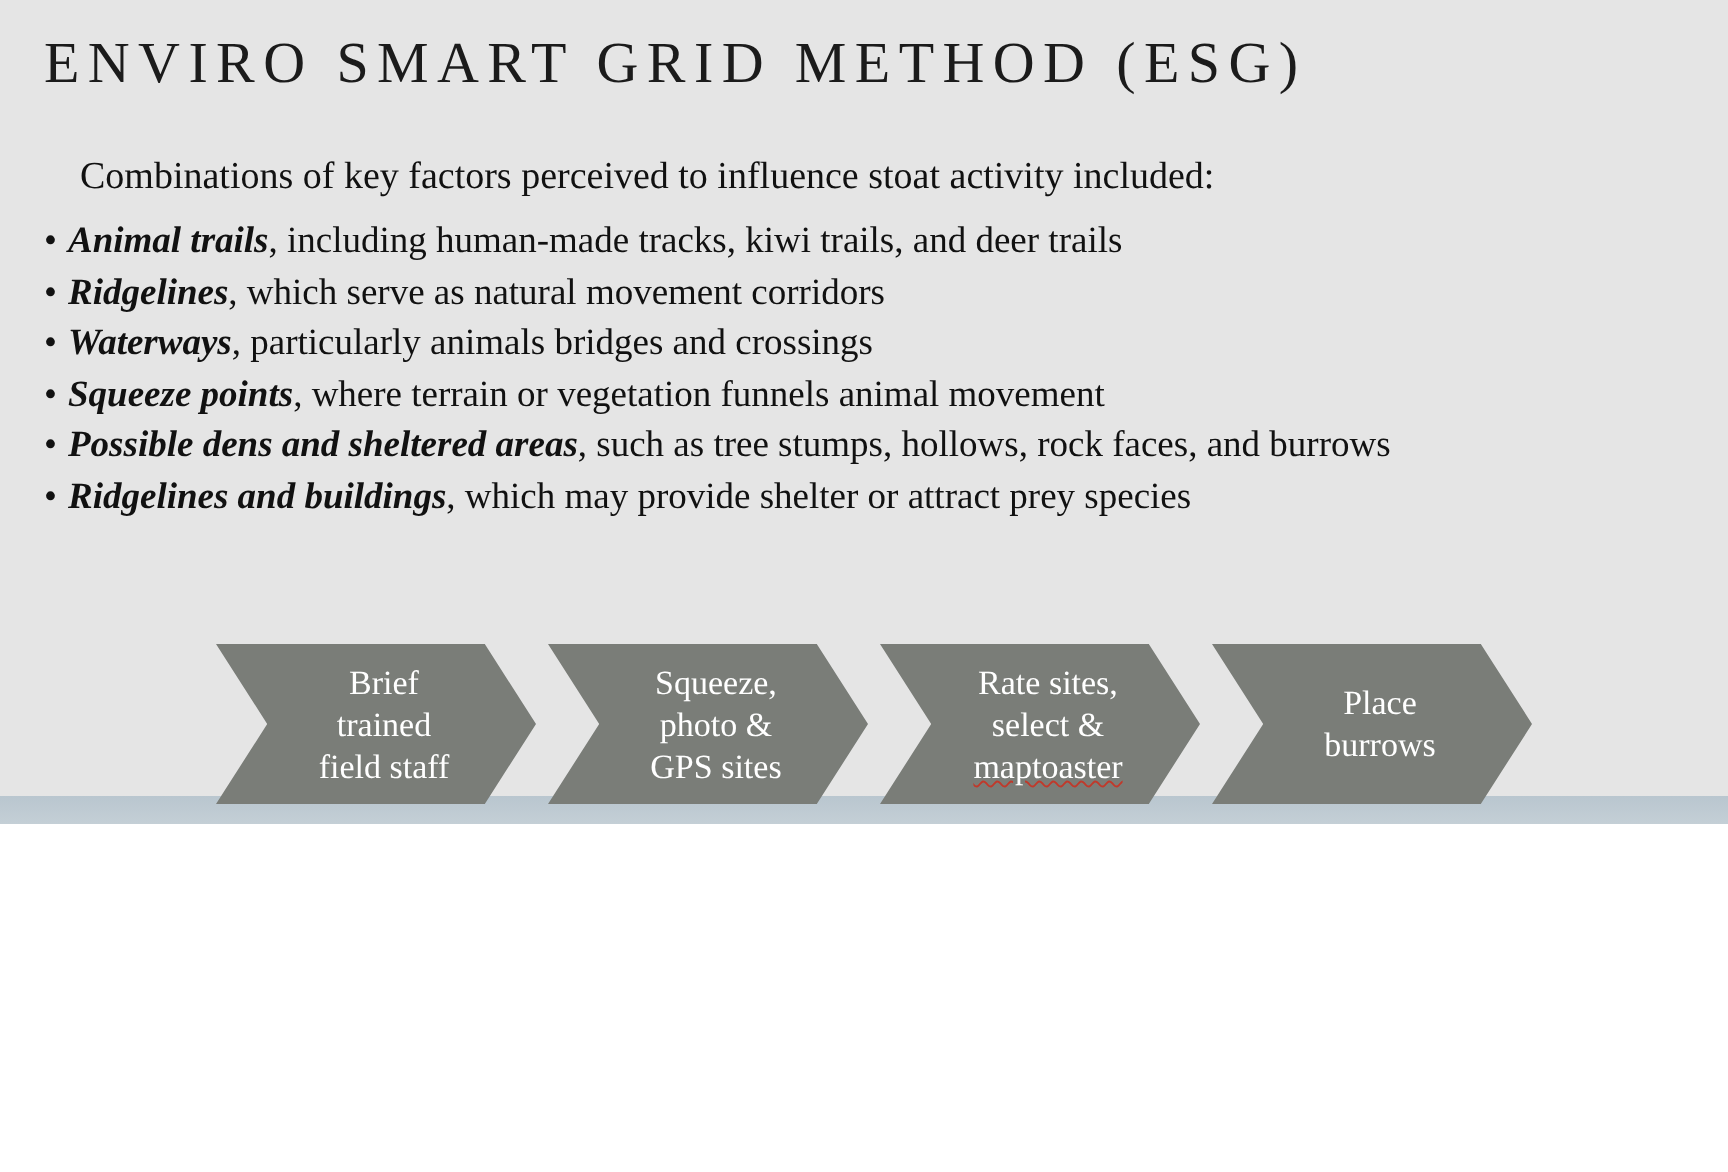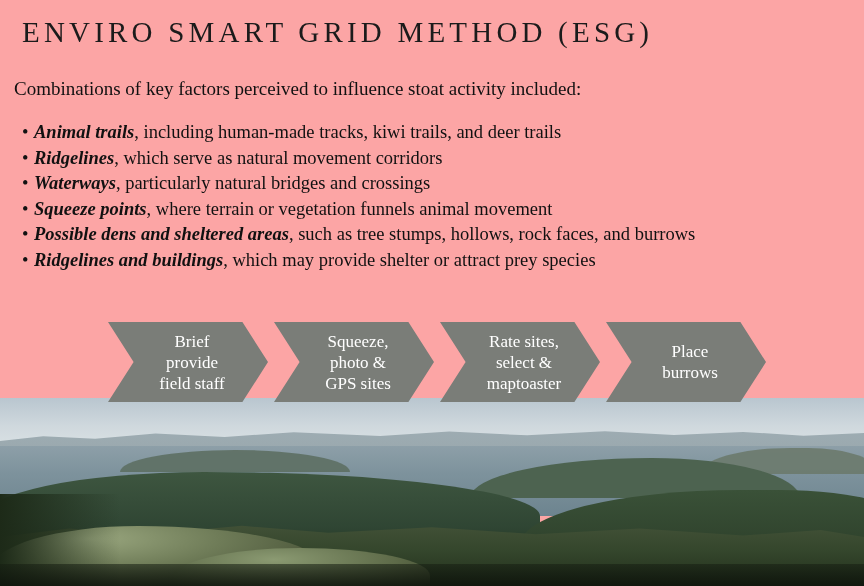--- a/index.html
+++ b/index.html
@@ -11,52 +11,52 @@
     height: 586px;
     background: #ffffff;
     font-family: "Liberation Serif", serif;
     overflow: hidden;
     position: relative;
   }
 
   #slide {
     position: relative;
     width: 864px;
-    height: 586px;
+    height: 412px;
     overflow: hidden;
-    background: #fca5a5;
+    background: #e5e5e5;
   }
 
   
   #title {
     position: absolute;
     left: 22px;
     top: 16px;
     font-family: "Liberation Serif", serif;
     font-size: 29px;
     letter-spacing: 4.2px;
     color: #1b1b1b;
     white-space: nowrap;
   }
 
   
   #intro {
     position: absolute;
-    left: 14px;
+    left: 40px;
     top: 78px;
     font-size: 19px;
     color: #111111;
     white-space: nowrap;
   }
 
   
   #bullets {
     position: absolute;
     left: 22px;
-    top: 120px;
+    top: 109px;
     width: 820px;
   }
   .bullet {
     font-size: 18.5px;
     line-height: 25.5px;
     color: #111111;
     white-space: nowrap;
   }
   .bullet .dot {
     display: inline-block;
@@ -94,20 +94,21 @@
     box-sizing: border-box;
     padding: 0 6px 0 14px;
   }
   .chev:first-child {
     clip-path: polygon(0% 0%, 84% 0%, 100% 50%, 84% 100%, 0% 100%, 16% 50%);
   }
   .chev .lbl {
     display: block;
   }
   .chev .spell {
+    text-decoration: underline;
     text-decoration-color: #c0392b;
     text-decoration-style: wavy;
     text-decoration-thickness: 1px;
     text-align: center;
   }
 
   
   #photo {
     position: absolute;
     left: 0;
@@ -221,38 +222,38 @@
   <div id="intro">Combinations of key factors perceived to influence stoat activity included:</div>
 
   <div id="bullets">
     <div class="bullet">
       <span class="dot">•</span><span class="lead">Animal trails</span><span>, including human-made tracks, kiwi trails, and deer trails</span>
     </div>
     <div class="bullet">
       <span class="dot">•</span><span class="lead">Ridgelines</span><span>, which serve as natural movement corridors</span>
     </div>
     <div class="bullet">
-      <span class="dot">•</span><span class="lead">Waterways</span><span>, particularly natural bridges and crossings</span>
+      <span class="dot">•</span><span class="lead">Waterways</span><span>, particularly animals bridges and crossings</span>
     </div>
     <div class="bullet">
       <span class="dot">•</span><span class="lead">Squeeze points</span><span>, where terrain or vegetation funnels animal movement</span>
     </div>
     <div class="bullet">
       <span class="dot">•</span><span class="lead">Possible dens and sheltered areas</span><span>, such as tree stumps, hollows, rock faces, and burrows</span>
     </div>
     <div class="bullet">
       <span class="dot">•</span><span class="lead">Ridgelines and buildings</span><span>, which may provide shelter or attract prey species</span>
     </div>
   </div>
 
   <div id="chevrons">
     <div class="chev">
       <span>
         <span class="lbl">Brief</span>
-        <span class="lbl">provide</span>
+        <span class="lbl">trained</span>
         <span class="lbl">field staff</span>
       </span>
     </div>
     <div class="chev">
       <span>
         <span class="lbl">Squeeze,</span>
         <span class="lbl">photo &amp;</span>
         <span class="lbl">GPS sites</span>
       </span>
     </div>

